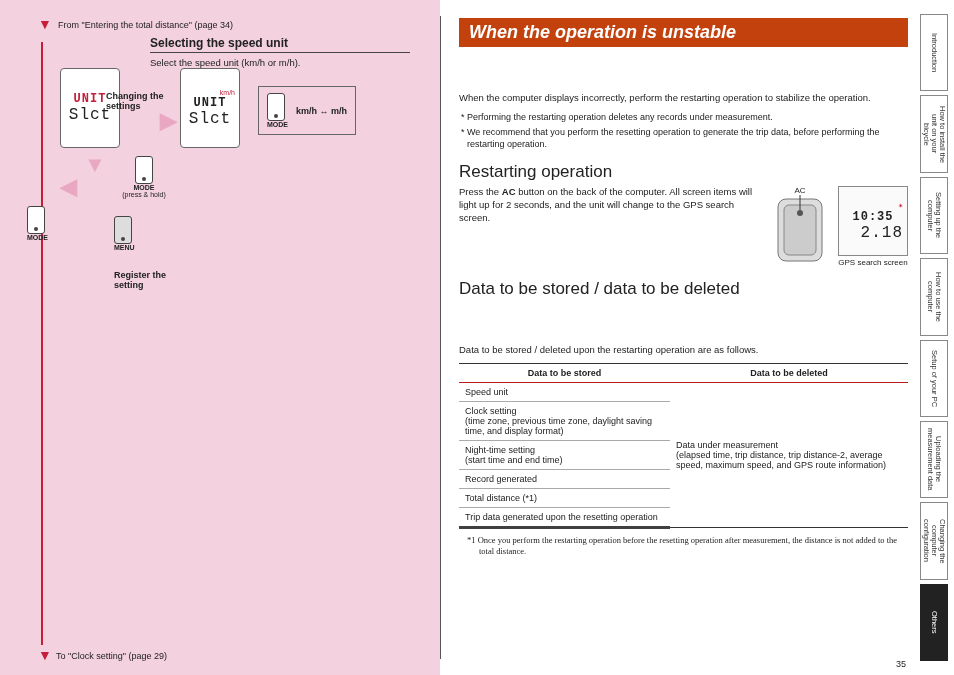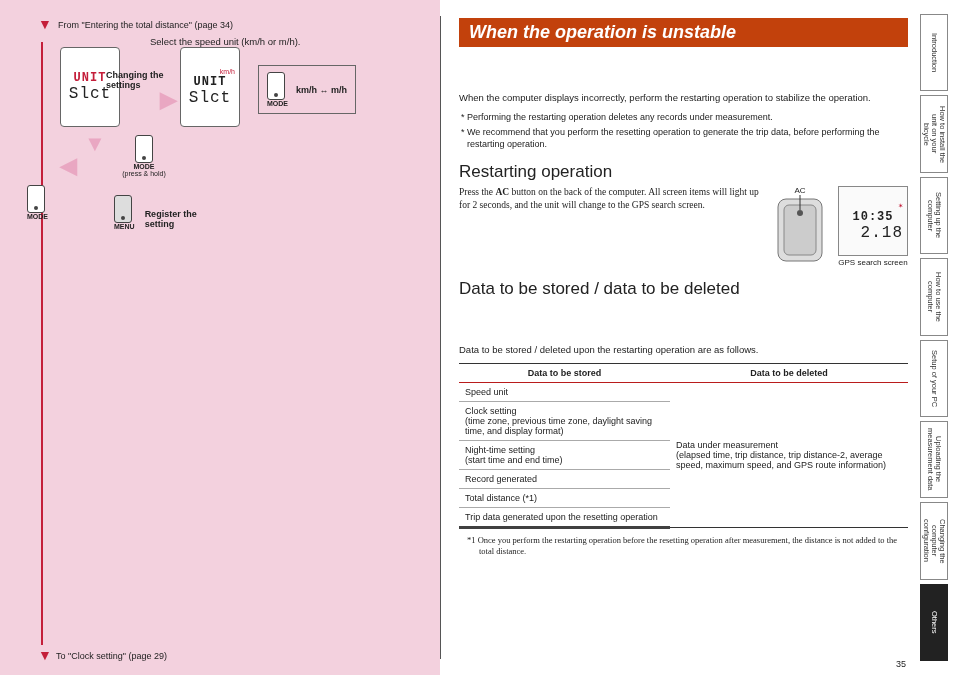--- a/index.html
+++ b/index.html
@@ -159,21 +159,20 @@
   }
   .restart-row {
     display: flex;
     gap: 10px;
     align-items: flex-start;
   }
   .restart-text {
     flex: 1;
     font-size: 9.5px;
     line-height: 1.35;
-    font-family: Liberation Serif, serif;
   }
   .ac-label {
     font-size: 8px;
     text-align: center;
   }
   .gps-screen {
     width: 70px;
     height: 70px;
     border: 1px solid #888;
     background: #fafafa;
@@ -261,20 +260,21 @@
 <body>
 
 <div class="page">
 
   <div class="left-panel">
     <div class="red-line"></div>
     <span class="arrow-down-red" style="top:16px;">▼</span>
     <div class="from-text">From "Entering the total distance" (page 34)</div>
 
     <div style="margin-left:120px; width:260px;">
+      <div class="section-title-sm">Selecting the speed unit</div>
       <div class="section-body-sm">Select the speed unit (km/h or m/h).</div>
     </div>
 
     <div class="diagram-area">
 
       <div style="position:absolute; left:-3px; top:130px; text-align:center;">
         <div class="device-icon"></div>
         <div class="mode-label">MODE</div>
       </div>
 
@@ -302,21 +302,21 @@
       </div>
 
       <div class="speed-toggle-box" style="position:absolute; left:228px; top:10px;">
         <div style="text-align:center;">
           <div class="device-icon"></div>
           <div class="mode-label">MODE</div>
         </div>
         <div class="bold-label">km/h ↔ m/h</div>
       </div>
 
-      <div style="position:absolute; left:84px; top:140px; display:flex; align-items:flex-end; gap:10px;">
+      <div style="position:absolute; left:84px; top:140px; display:flex; align-items:flex-start; gap:20px;flex-direction:column;">
         <div style="text-align:center;">
           <div class="device-icon" style="background:#ddd;"></div>
           <div class="mode-label">MENU</div>
         </div>
         <div class="bold-label" style="width:70px; line-height:1.1;">Register the setting</div>
       </div>
 
     </div>
 
     <span class="arrow-down-red" style="bottom:12px;">▼</span>

